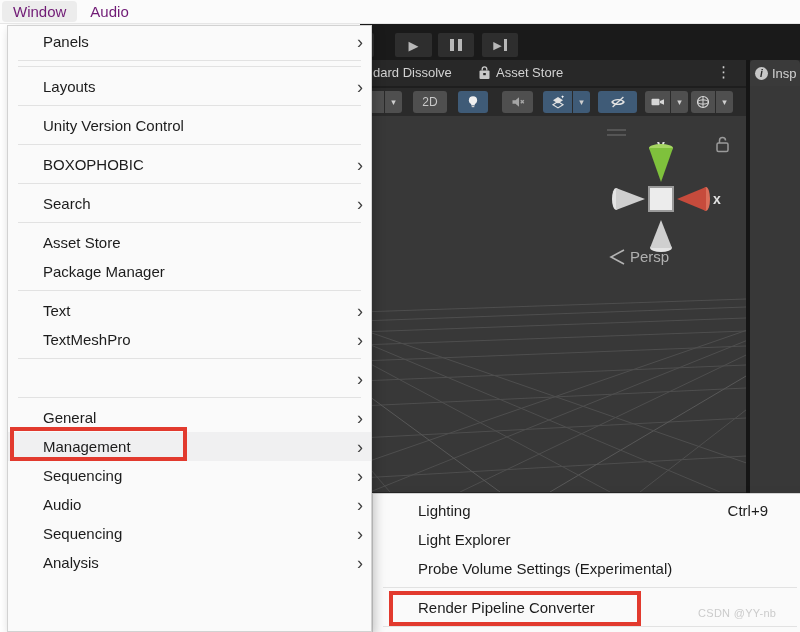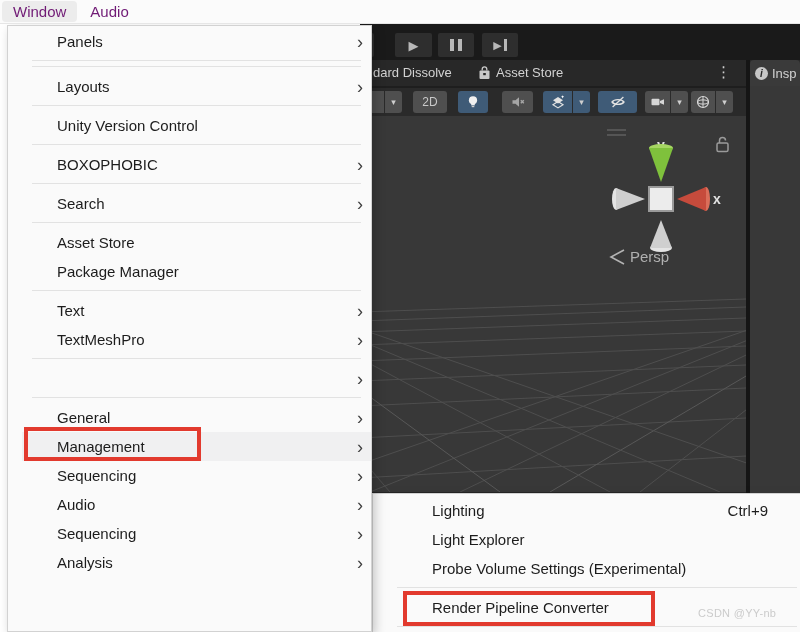--- a/index.html
+++ b/index.html
@@ -53,21 +53,21 @@
   .st-seg .seg{display:flex;align-items:center;justify-content:center;background:#4f4f4f;color:#d8d8d8;}
   .st-seg.blue .seg{background:var(--selection-blue);}
   .st-seg .seam{width:1px;background:#2a2a2a;}
   .caret{font-size:9px;color:#cfcfcf;line-height:1;}
   .twod-label{font-size:12px;color:#c9c9c9;}
 
   .scene-view{position:absolute;left:0;top:92px;width:386px;height:376px;background:var(--unity-panel);overflow:hidden;}
 
   
   .menu-panel{position:absolute;background:var(--menu-bg);border:1px solid #d2d2d2;
-    box-shadow:3px 4px 10px rgba(0,0,0,.22);font-size:15px;color:var(--menu-text);padding-left:14px;}
+    box-shadow:3px 4px 10px rgba(0,0,0,.22);font-size:15px;color:var(--menu-text);}
   #window-menu{left:7px;top:25px;width:365px;height:607px;z-index:30;padding-top:1px;}
   #rendering-submenu{left:372px;top:493px;width:436px;height:200px;z-index:20;padding-top:2px;}
 
   .mi{position:relative;height:29px;display:flex;align-items:center;padding:0 8px 0 35px;}
   #rendering-submenu .mi{padding:0 33px 0 45px;}
   .mi-label{white-space:nowrap;}
   .mi-flex{flex:1;}
   .mi-shortcut{white-space:nowrap;margin-right:6px;}
   .mi-arrow{width:20px;text-align:right;font-size:18px;line-height:1;color:#3f3f3f;}
   .mi-arrow:empty{width:0;}

